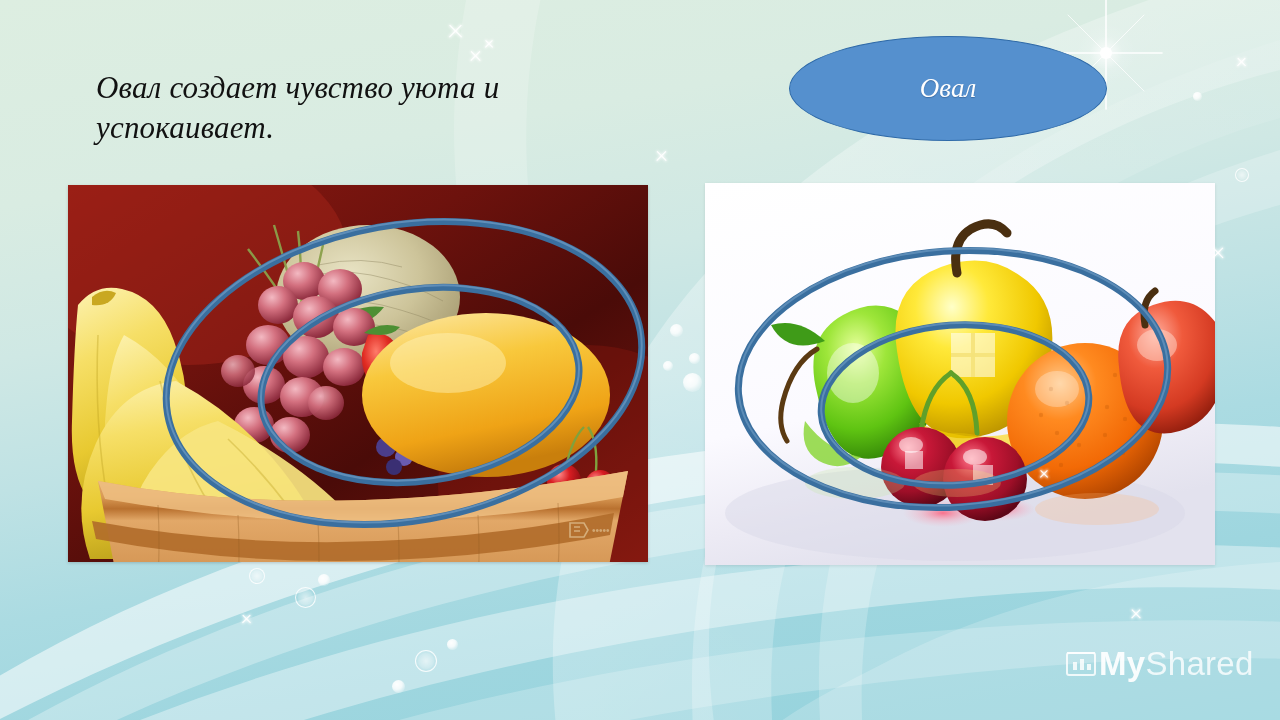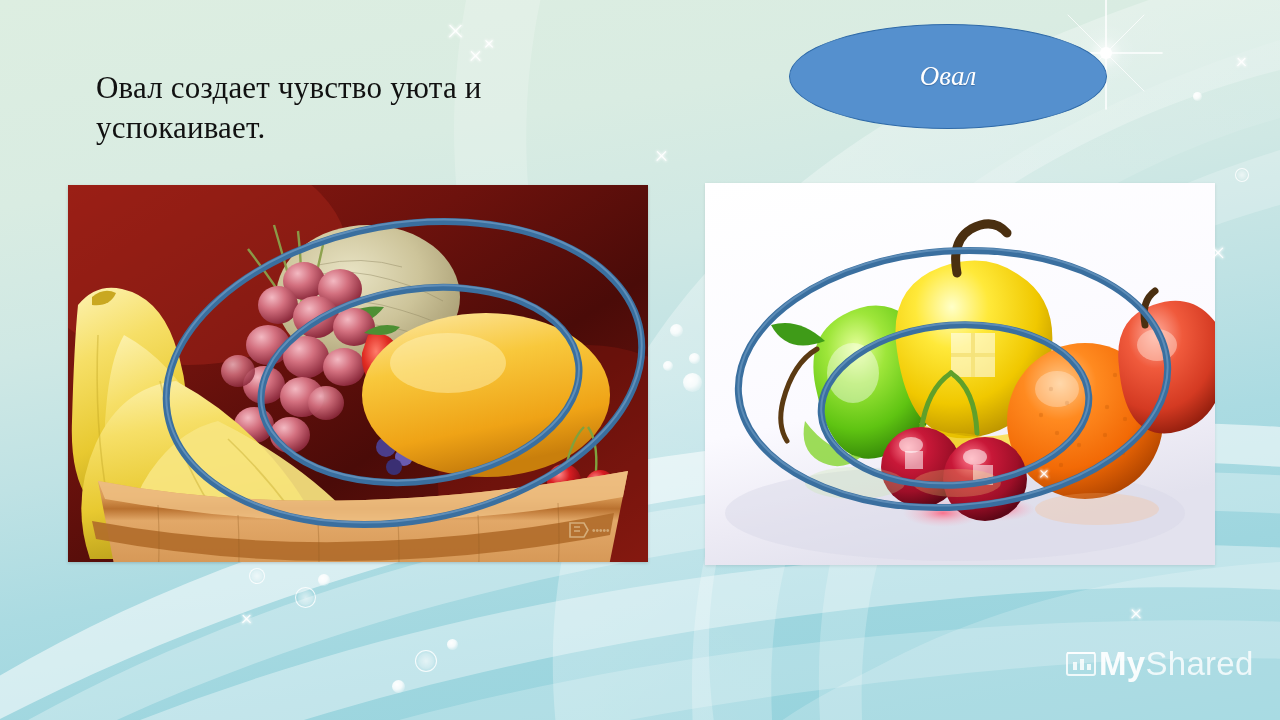--- a/index.html
+++ b/index.html
@@ -82,30 +82,31 @@
     border: 1.5px solid rgba(255,255,255,0.85);
   }
 
   
   .heading {
     position: absolute;
     left: 96px;
     top: 68px;
     width: 540px;
     font-size: 31px;
+    font-style: italic;
     line-height: 1.30;
     color: #111111;
     letter-spacing: 0.2px;
   }
 
   
   .label-oval {
     position: absolute;
     left: 789px;
-    top: 24px;
+    top: 36px;
     width: 318px;
     height: 105px;
   }
   .label-oval .shape {
     position: absolute;
     inset: 0;
     border-radius: 50%;
     background: #5590ce;
     border: 1.5px solid #2f6aa8;
     box-shadow: inset 0 0 0 0 rgba(0,0,0,0);

